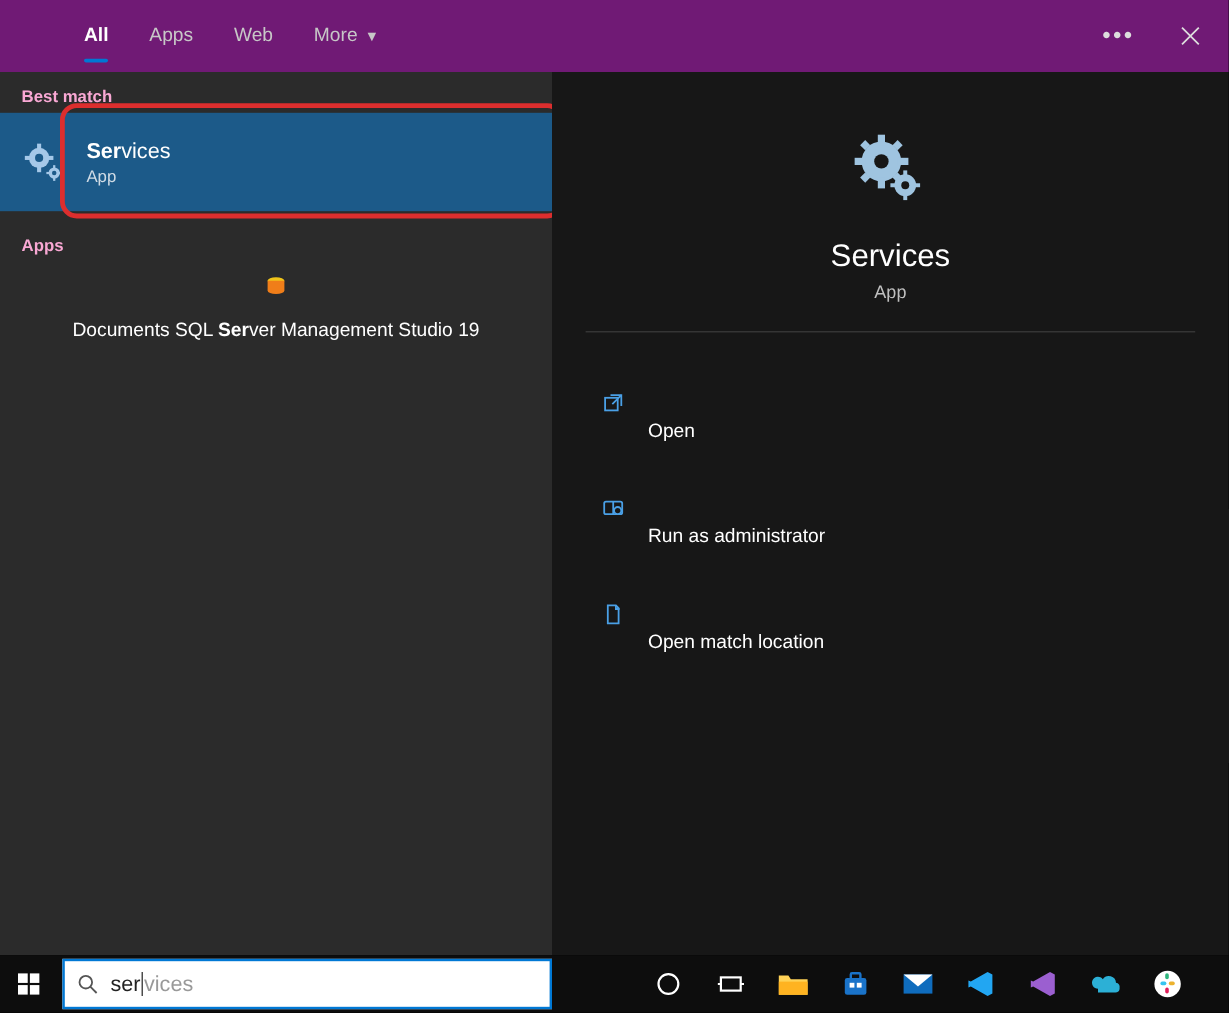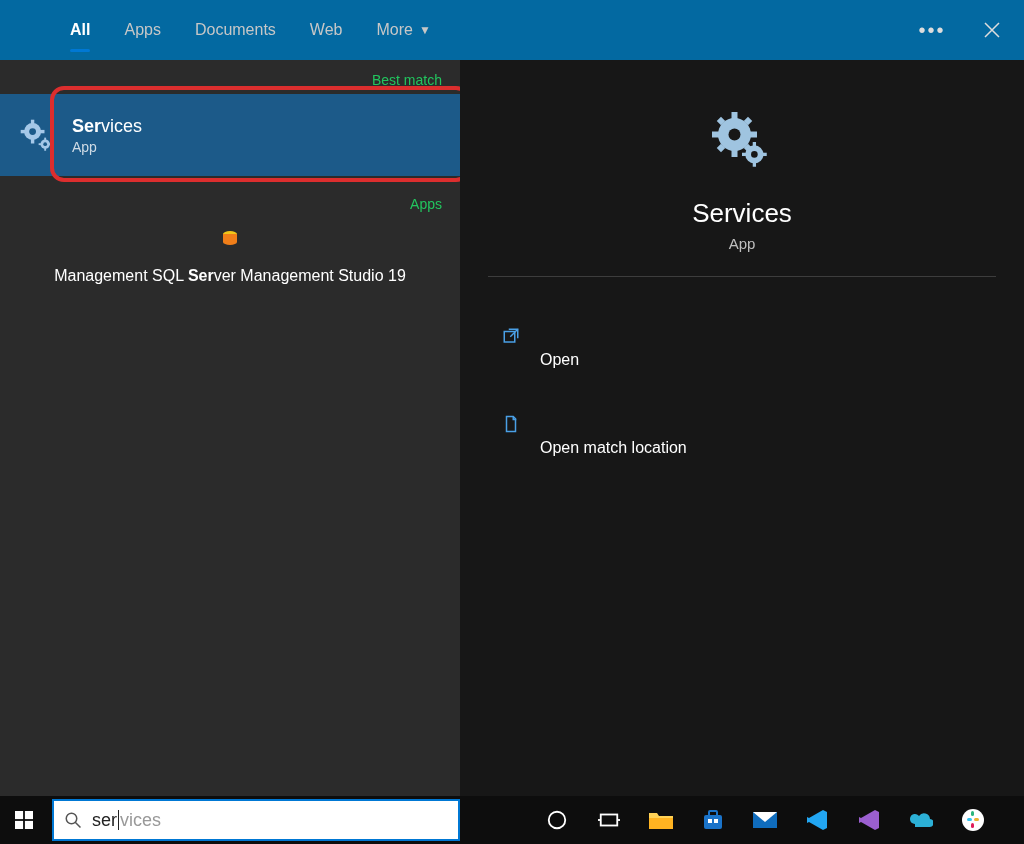--- a/index.html
+++ b/index.html
@@ -1,36 +1,36 @@
 <!DOCTYPE html>
 <html><head>
 <meta charset="utf-8">
 <style>
   * { box-sizing: border-box; margin: 0; padding: 0; font-family: "Segoe UI", Tahoma, sans-serif; }
   html, body { width: 1024px; height: 844px; overflow: hidden; background: #000; color: #fff; }
   .app { width: 100%; height: 100%; display: flex; flex-direction: column; }
 
   
-  .tabs-row { height: 60px; display: flex; align-items: center; padding: 0 36px 0 70px; background: #0369a1; position: relative; }
+  .tabs-row { height: 60px; display: flex; align-items: center; padding: 0 36px 0 70px; background: #701a75; position: relative; }
   .tabs { display: flex; gap: 34px; align-items: center; height: 100%; }
   .tab { color: #c7c7c7; font-size: 16px; cursor: pointer; height: 100%; display: flex; align-items: center; position: relative; }
   .tab.active { color: #fff; font-weight: 600; }
   .tab.active::after { content: ""; position: absolute; left: 0; right: 0; bottom: 8px; height: 3px; background: #0078d4; border-radius: 2px; }
   .tab .chev { margin-left: 6px; font-size: 12px; }
   .titlebar-actions { position: absolute; right: 20px; top: 0; height: 60px; display: flex; align-items: center; gap: 36px; }
   .titlebar-actions .act { width: 24px; height: 24px; display: flex; align-items: center; justify-content: center; color: #ddd; cursor: pointer; }
   .dots { font-size: 20px; letter-spacing: 2px; }
 
   
   .main { flex: 1; display: flex; min-height: 0; }
   .left { width: 460px; background: #2b2b2b; display: flex; flex-direction: column; overflow: hidden; position: relative; }
   .right { flex: 1; background: #171717; display: flex; flex-direction: column; }
 
   
-  .section-label { color: #22c55e; font-size: 14px; font-weight: 400; padding: 12px 18px 6px 18px; text-align: right; }
+  .section-label { color: #f9a8d4; font-size: 14px; font-weight: 700; padding: 12px 18px 6px 18px; }
 
   .best-match { position: relative; margin: 0 0 8px 0; }
   .best-item { background: #1c5a89; height: 82px; display: flex; align-items: center; padding: 0 18px; }
   .best-item .bicon { width: 36px; height: 36px; display: flex; align-items: center; justify-content: center; margin-right: 18px; }
   .best-item .btxt .title { font-size: 18px; font-weight: 400; color: #fff; }
   .best-item .btxt .sub { font-size: 14px; color: #cfdbe5; margin-top: 2px; }
   .annot { position: absolute; left: 50px; top: -8px; right: -10px; bottom: -6px; border: 4px solid #dc2e2e; border-radius: 14px; pointer-events: none; }
 
   .row { display: flex; align-items: center; padding: 10px 18px; gap: 16px; cursor: pointer; }
   .row .ricon { width: 22px; height: 22px; display: flex; align-items: center; justify-content: center; flex-shrink: 0; }
@@ -69,21 +69,20 @@
 </style>
 </head>
 <body>
 
 <div class="app">
 
   <div class="tabs-row">
     <div class="tabs">
       <div class="tab active">All</div>
       <div class="tab">Apps</div>
-      <div class="tab">Documents</div>
       <div class="tab">Web</div>
       <div class="tab">
         <span>More</span>
         <span class="chev">▼</span>
       </div>
     </div>
     <div class="titlebar-actions">
       <div class="act dots">•••</div>
       <div class="act">
         <svg width="16" height="16" viewBox="0 0 16 16">
@@ -137,21 +136,21 @@
 
         <div class="section-label">Apps</div>
 
         <div class="row app">
           <div class="ricon">
             <svg width="20" height="20" viewBox="0 0 20 20">
                 <ellipse cx="10" cy="5" rx="7" ry="3" fill="#f0c419"></ellipse>
                 <path d="M3 5 v8 a7 3 0 0 0 14 0 v-8" fill="#f07e19"></path>
               </svg>
           </div>
-          <div class="rtxt"><span>Management SQL </span><b class="hl">Ser</b><span>ver Management Studio 19</span></div>
+          <div class="rtxt"><span>Documents SQL </span><b class="hl">Ser</b><span>ver Management Studio 19</span></div>
 
         </div>
 
       </div>
     </div>
 
     <div class="right">
       <div class="preview-top">
         <div class="preview-icon">
           <svg width="60" height="60" viewBox="0 0 40 40">
@@ -192,20 +191,30 @@
                 <rect x="3" y="6" width="14" height="14"></rect>
                 <path d="M9 3 h12 v12"></path>
                 <path d="M21 3 L11 13"></path>
               </svg>
           </div>
           <div class="alabel">Open</div>
         </div>
         <div class="action">
           <div class="aicon">
             <svg width="18" height="18" viewBox="0 0 24 24" fill="none" stroke="#4aa0e6" stroke-width="2">
+                <rect x="2" y="4" width="20" height="14" rx="2"></rect>
+                <path d="M12 4 v14"></path>
+                <circle cx="17" cy="14" r="4" fill="#171717"></circle>
+              </svg>
+          </div>
+          <div class="alabel">Run as administrator</div>
+        </div>
+        <div class="action">
+          <div class="aicon">
+            <svg width="18" height="18" viewBox="0 0 24 24" fill="none" stroke="#4aa0e6" stroke-width="2">
                 <path d="M6 2 h9 l3 3 v17 H6z"></path>
                 <path d="M15 2 v4 h4"></path>
               </svg>
           </div>
           <div class="alabel">Open match location</div>
         </div>
       </div>
     </div>
   </div>
 

